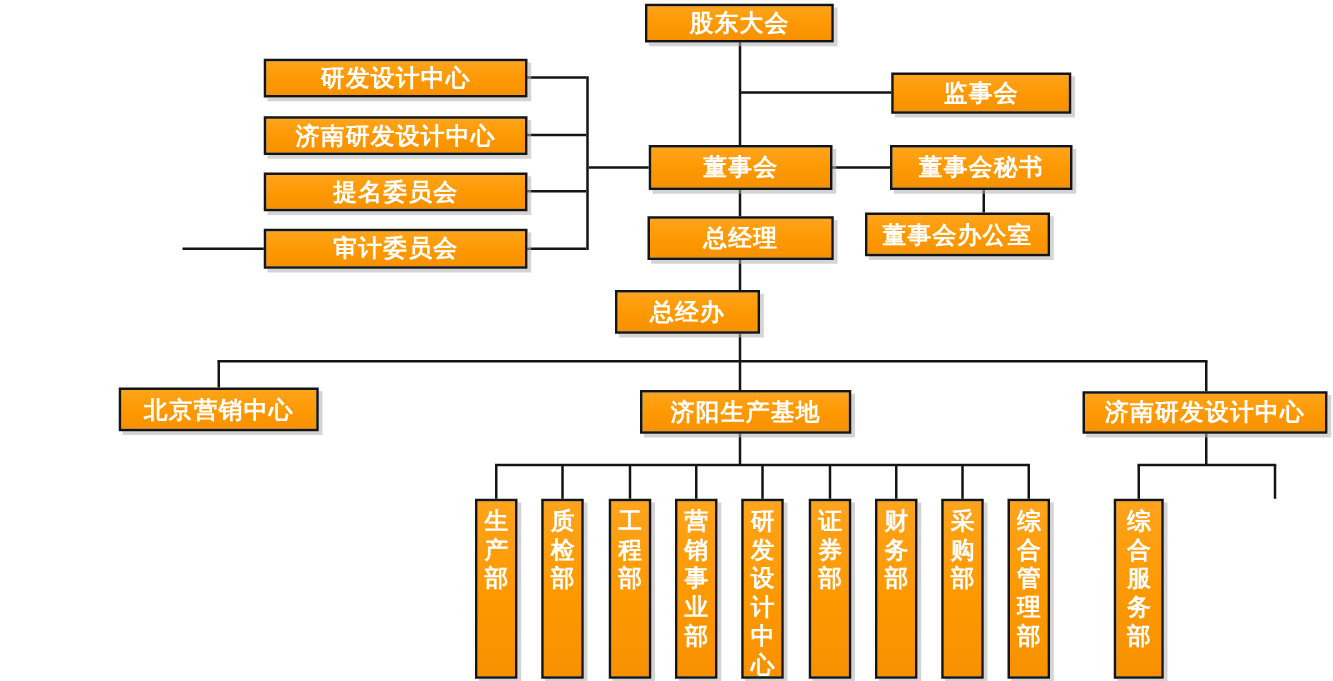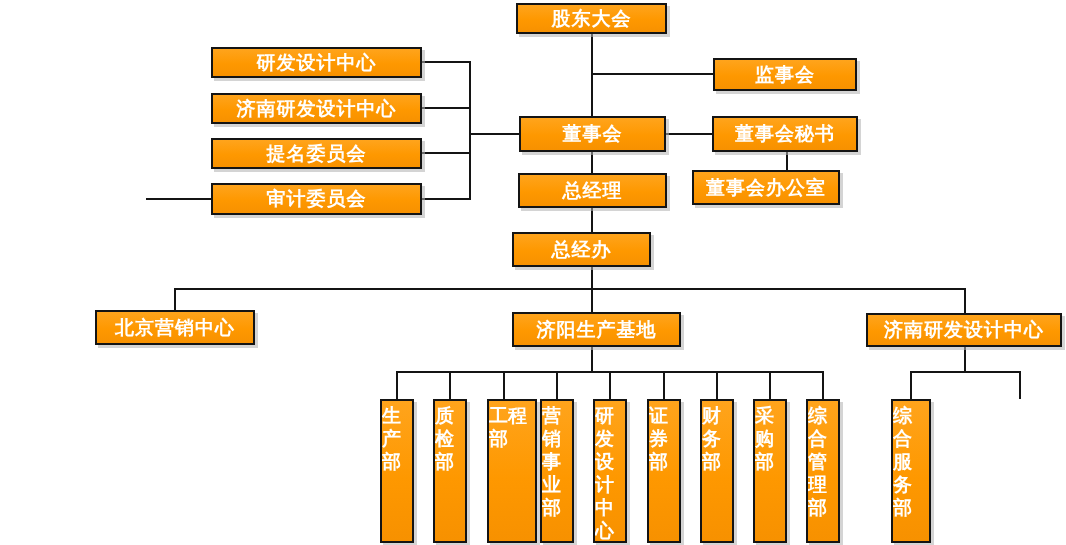--- a/index.html
+++ b/index.html
@@ -1,36 +1,37 @@
 <!DOCTYPE html>
 <html><head>
 <meta charset="utf-8">
 <style>
   html,body{margin:0;padding:0;background:#ffffff;}
   #stage{
     position:relative;
     width:1066px;height:545px;
     background:#ffffff;
-    font-family:Liberation Mono, monospace;
+    font-family:Liberation Sans, sans-serif;
     overflow:hidden;
   }
   .node{
     position:absolute;
     box-sizing:border-box;
     background:linear-gradient(180deg,#ffa41c 0%,#fe9800 55%,#f79100 100%);
     border:2px solid #141414;
     color:#ffffff;
     font-weight:bold;
     box-shadow:3px 3px 0 rgba(176,176,176,0.55);
   }
   .h-node{
     display:flex;align-items:center;justify-content:center;
     font-size:19px;letter-spacing:1px;white-space:nowrap;
   }
   .v-node{
+    text-align:center;
     padding-top:5px;
     font-size:19px;
     line-height:23px;
     word-break:break-all;
     overflow:hidden;
   }
   .line{position:absolute;background:#141414;}
 </style>
 </head>
 <body>
@@ -75,28 +76,28 @@
   <div class="node h-node" style="left:516px;top:3px;width:151px;height:31px">股东大会</div>
   <div class="node h-node" style="left:211px;top:47px;width:211px;height:31px">研发设计中心</div>
   <div class="node h-node" style="left:713px;top:58px;width:144px;height:33px">监事会</div>
   <div class="node h-node" style="left:211px;top:93px;width:211px;height:31px">济南研发设计中心</div>
   <div class="node h-node" style="left:519px;top:116px;width:147px;height:36px">董事会</div>
   <div class="node h-node" style="left:712px;top:116px;width:146px;height:36px">董事会秘书</div>
   <div class="node h-node" style="left:211px;top:138px;width:211px;height:31px">提名委员会</div>
   <div class="node h-node" style="left:692px;top:170px;width:148px;height:35px">董事会办公室</div>
   <div class="node h-node" style="left:211px;top:183px;width:211px;height:32px">审计委员会</div>
   <div class="node h-node" style="left:518px;top:173px;width:149px;height:35px">总经理</div>
-  <div class="node h-node" style="left:512px;top:232px;width:139px;height:35px">总经办</div>
+  <div class="node h-node" style="left:492px;top:232px;width:116px;height:35px">总经办</div>
   <div class="node h-node" style="left:95px;top:310px;width:160px;height:35px">北京营销中心</div>
   <div class="node h-node" style="left:512px;top:312px;width:169px;height:35px">济阳生产基地</div>
   <div class="node h-node" style="left:866px;top:313px;width:196px;height:34px">济南研发设计中心</div>
 
   <div class="node v-node" style="left:380px;top:399px;width:34px;height:144px">生产部</div>
   <div class="node v-node" style="left:433px;top:399px;width:34px;height:144px">质检部</div>
-  <div class="node v-node" style="left:487px;top:399px;width:50px;height:144px">工程部</div>
+  <div class="node v-node" style="left:487px;top:399px;width:34px;height:144px">工程部</div>
   <div class="node v-node" style="left:540px;top:399px;width:34px;height:144px">营销事业部</div>
   <div class="node v-node" style="left:593px;top:399px;width:34px;height:144px">研发设计中心</div>
   <div class="node v-node" style="left:647px;top:399px;width:34px;height:144px">证券部</div>
   <div class="node v-node" style="left:700px;top:399px;width:34px;height:144px">财务部</div>
   <div class="node v-node" style="left:753px;top:399px;width:34px;height:144px">采购部</div>
   <div class="node v-node" style="left:806px;top:399px;width:34px;height:144px">综合管理部</div>
   <div class="node v-node" style="left:891px;top:399px;width:40px;height:144px">综合服务部</div>
 
 </div>
 

